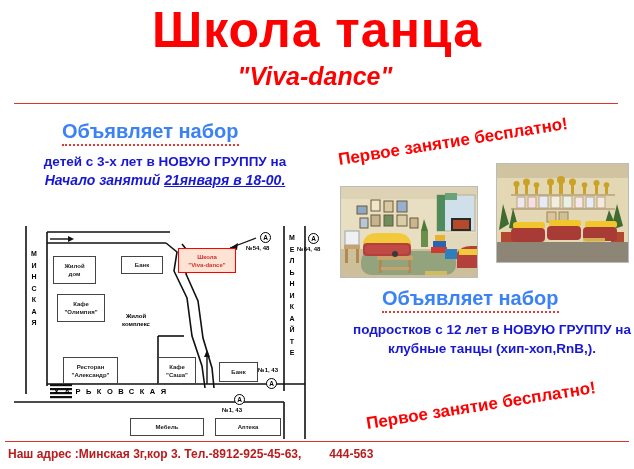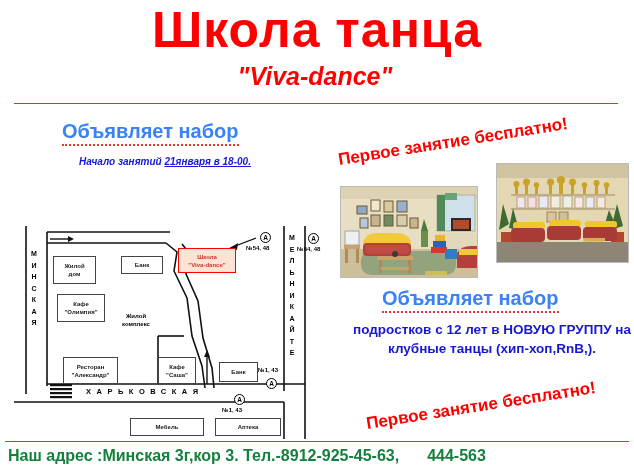--- a/index.html
+++ b/index.html
@@ -85,21 +85,21 @@
     font-weight: bold;
     text-align: center;
     line-height: 19px;
     white-space: nowrap;
   }
   #body-1 { left: 10px; top: 152px; width: 310px; }
   #body-2 { left: 336px; top: 320px; width: 312px; }
   .body-text .line { display: block; }
   .start-line {
     font-style: italic;
-    font-size: 10px;
+    font-size: 14px;
     display: block;
   }
   .start-line .u {
     text-decoration: underline;
   }
 
   
   .free-banner {
     position: absolute;
     font-size: 17px;
@@ -196,43 +196,44 @@
     font-size: 6px;
     font-weight: bold;
     color: #000;
     white-space: nowrap;
   }
 
   
   .footer {
     position: absolute;
     left: 8px; top: 447px;
-    font-size: 16px;
-    font-weight: bold;
-    color: #15803d;
+    font-size: 12px;
+    font-weight: bold;
+    color: #b91c1c;
     white-space: nowrap;
     letter-spacing: 0px;
   }
   .footer .phone2 { padding-left: 28px; }
 </style>
 </head>
 <body>
 
 <div id="poster">
 
   <div class="title-main">Школа танца</div>
   <div class="title-sub">"Viva-dance"</div>
   <div class="rule-top"></div>
 
   <div class="headline" id="headline-1">
     <span>Объявляет набор</span>
     <span class="dotline"></span>
   </div>
 
   <div class="body-text" id="body-1">
+    <span class="line">детей  с 3-х лет в НОВУЮ ГРУППУ  на</span>
     <span class="start-line">
       <span>Начало занятий</span>
       <span class="u">21января в 18-00.</span>
     </span>
   </div>
 
   <div class="free-banner" id="free-1">Первое занятие бесплатно!</div>
 
   <div class="photo" id="photo-left">
     <svg viewBox="0 0 136 90" preserveAspectRatio="none">
@@ -394,21 +395,21 @@
       </g>
 
       <line x1="250" y1="12" x2="224" y2="22" stroke="#111" stroke-width="1.3"></line>
       <polygon points="224,22 232,17 231,24" fill="#111"></polygon>
 
       <line x1="299" y1="182" x2="299" y2="213" stroke="#111" stroke-width="1.6"></line>
     </svg>
 
     <div class="street-vert" style="left:23px; top:22px;">М<br>И<br>Н<br>С<br>К<br>А<br>Я</div>
     <div class="street-vert" style="left:281px; top:6px;">М<br>Е<br>Л<br>Ь<br>Н<br>И<br>К<br>А<br>Й<br>Т<br>Е</div>
-    <div class="street-horiz" style="left:80px; top:161px;">ХАРЬКОВСКАЯ</div>
+    <div class="street-horiz" style="left:48px; top:161px;">ХАРЬКОВСКАЯ</div>
 
     <div class="map-box" style="left:47px; top:30px; width:43px; height:28px;">
       <span>Жилой</span>
       <span>дом</span>
     </div>
     <div class="map-box" style="left:51px; top:68px; width:48px; height:28px;">
       <span>Кафе</span>
       <span>"Олимпия"</span>
     </div>
     <div class="map-box" style="left:57px; top:131px; width:55px; height:27px;">

